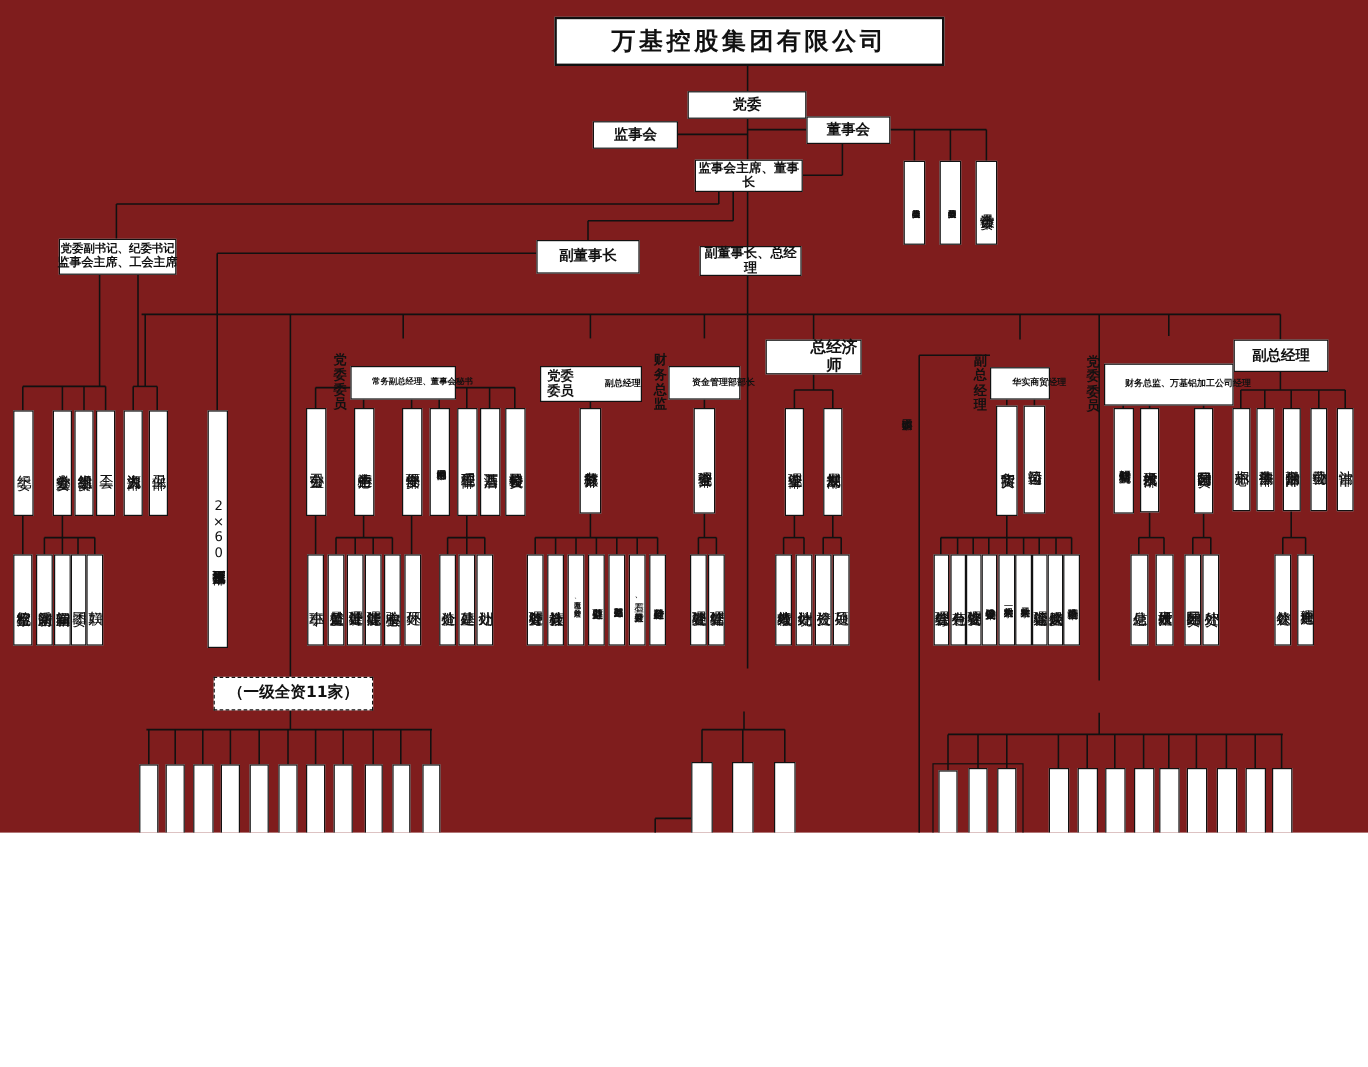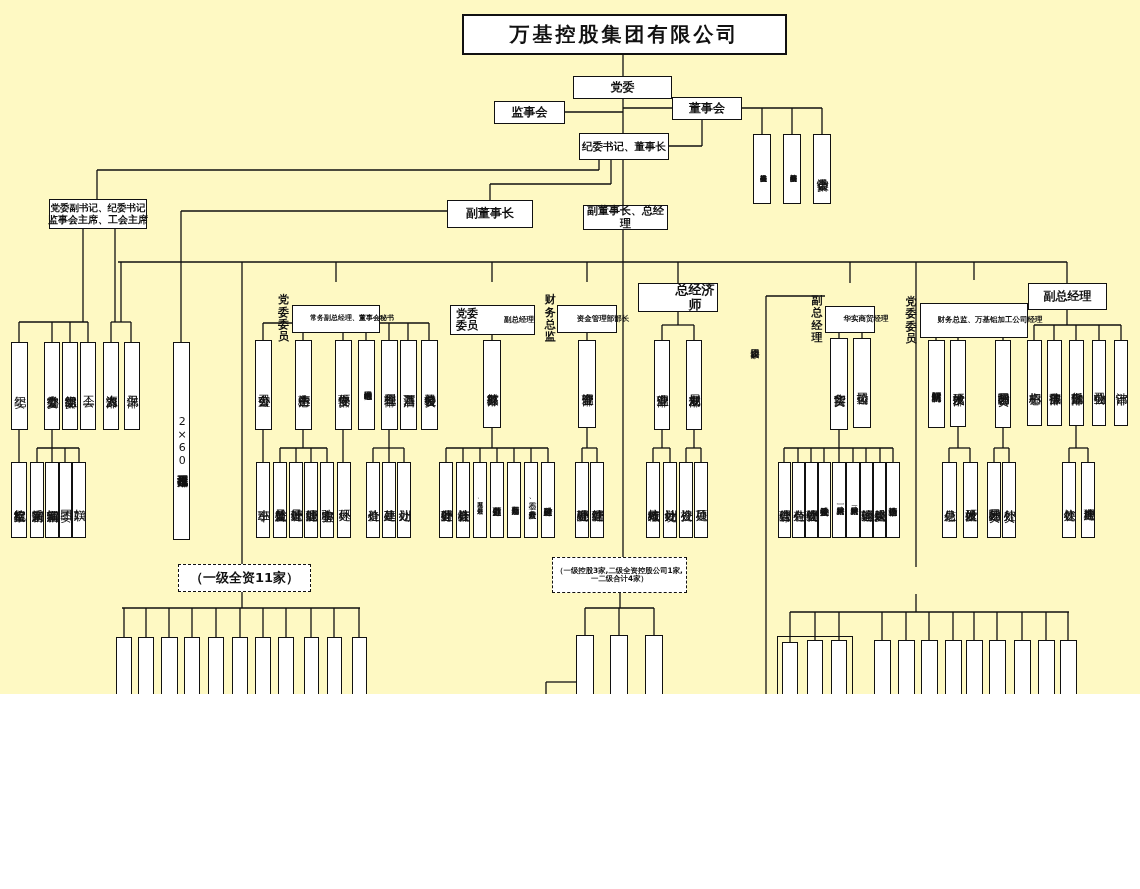--- a/index.html
+++ b/index.html
@@ -1,16 +1,16 @@
 <!DOCTYPE html>
 <html><head>
 <meta charset="utf-8">
 <style>
   html,body{margin:0;padding:0;background:#fff;}
-  #stage{position:relative;width:1140px;height:694px;background:#fef9c3;overflow:hidden;
+  #stage{position:relative;width:1140px;height:694px;background:#7f1d1d;overflow:hidden;
          font-family:"DejaVu Sans","Liberation Sans",sans-serif;}
   #wires{position:absolute;left:0;top:0;z-index:0;}
   .box{position:absolute;background:#fff;border:1px solid #111;box-sizing:border-box;
        display:flex;align-items:center;justify-content:center;text-align:center;
        color:#111;z-index:2;line-height:1.12;}
   .t{border-width:2px;font-weight:bold;font-size:20px;letter-spacing:3px;}
   .b{border-width:1.5px;font-weight:bold;font-size:12px;}
   .h2{border-width:1.5px;font-weight:bold;margin-top:23px;}
   .h2 .main{font-size:11px;}
   .h2 .sub{font-size:7.5px;white-space:nowrap;padding-left:21px;}
@@ -197,21 +197,21 @@
       <line x1="974" y1="612" x2="974" y2="640" stroke="#111" stroke-width="1.3"></line>
       <line x1="997" y1="612" x2="997" y2="640" stroke="#111" stroke-width="1.3"></line>
       <line x1="1022" y1="612" x2="1022" y2="640" stroke="#111" stroke-width="1.3"></line>
       <line x1="1046" y1="612" x2="1046" y2="640" stroke="#111" stroke-width="1.3"></line>
       <line x1="1068" y1="612" x2="1068" y2="640" stroke="#111" stroke-width="1.3"></line>
     </svg>
 <div class="box t" style="left: 462px; top: 14px; width: 325px; height: 41px;">万基控股集团有限公司</div>
     <div class="box b" style="left: 573px; top: 76px; width: 99px; height: 23px;">党委</div>
     <div class="box b" style="left: 494px; top: 101px; width: 71px; height: 23px;">监事会</div>
     <div class="box b" style="left: 672px; top: 97px; width: 70px; height: 23px;">董事会</div>
-    <div class="box b" style="left: 579px; top: 133px; width: 90px; height: 27px; font-size: 10.5px;">纪委书记、董事长</div>
+    <div class="box b" style="left: 579px; top: 133px; width: 90px; height: 27px; font-size: 10.5px;">监事会主席、董事长</div>
     <div class="box v" style="left: 753px; top: 134px; width: 18px; height: 70px; font-size: 7px;">战略与投资委员会</div>
     <div class="box v" style="left: 783px; top: 134px; width: 18px; height: 70px; font-size: 7px;">绩效与薪酬委员会</div>
     <div class="box v" style="left: 813px; top: 134px; width: 18px; height: 70px; font-size: 12px;">审计委员会</div>
     <div class="box hb2" style="left: 49px; top: 199px; width: 98px; height: 30px;">
       <span class="main">党委副书记、纪委书记</span>
       <span class="sub" style="font-size: 10px;">监事会主席、工会主席</span>
     </div>
     <div class="box b" style="left: 447px; top: 200px; width: 86px; height: 28px;">副董事长</div>
     <div class="box b" style="left: 583px; top: 205px; width: 85px; height: 25px; font-size: 11px;">副董事长、总经理</div>
     <div class="box v" style="left: 11px; top: 342px; width: 17px; height: 88px; font-size: 12px;">纪委</div>
@@ -301,24 +301,20 @@
     <div class="box v" style="left: 1002px; top: 462px; width: 14px; height: 76px; font-size: 12px;">外贸处</div>
     <div class="box b" style="left: 1028px; top: 283px; width: 79px; height: 27px;">副总经理</div>
     <div class="box v" style="left: 1027px; top: 340px; width: 15px; height: 86px; font-size: 12px;">招标中心</div>
     <div class="box v" style="left: 1047px; top: 340px; width: 15px; height: 86px; font-size: 12px;">法律事务部</div>
     <div class="box v" style="left: 1069px; top: 340px; width: 15px; height: 86px; font-size: 12px;">后勤保障部</div>
     <div class="box v" style="left: 1092px; top: 340px; width: 14px; height: 86px; font-size: 12px;">物业公司</div>
     <div class="box v" style="left: 1114px; top: 340px; width: 14px; height: 86px; font-size: 12px;">审计部</div>
     <div class="box v" style="left: 1062px; top: 462px; width: 14px; height: 76px; font-size: 12px;">餐饮处</div>
     <div class="box v" style="left: 1081px; top: 462px; width: 14px; height: 76px; font-size: 11px;">房地产管理处</div>
     <div class="box d" style="left: 178px; top: 564px; width: 133px; height: 28px;">（一级全资11家）</div>
-    <div class="box d2" style="left: 552px; top: 557px; width: 135px; height: 36px;">
-      <span class="main" style="font-size: 7.4px;">（一级控股3家,二级全资控股公司1家,</span>
-      <span class="sub" style="font-size: 7.4px;">一二级合计4家）</span>
-    </div>
     <div class="box v" style="left: 116px; top: 637px; width: 16px; height: 166px; font-size: 12px;">洛阳万基铝加工有限公司</div>
     <div class="box v" style="left: 138px; top: 637px; width: 16px; height: 152px; font-size: 12px;">洛阳万基炭素有限公司</div>
     <div class="box v" style="left: 161px; top: 637px; width: 17px; height: 208px; font-size: 12px;">万基控股集团石墨制品有限公司</div>
     <div class="box v" style="left: 184px; top: 637px; width: 16px; height: 180px; font-size: 12px;">洛阳万基新型墙材有限公司</div>
     <div class="box v" style="left: 208px; top: 637px; width: 16px; height: 226px; font-size: 12px;">洛阳万基铝钛合金新材料有限公司</div>
     <div class="box v" style="left: 232px; top: 637px; width: 16px; height: 208px; font-size: 12px;">洛阳久盛冶金材料加工有限公司</div>
     <div class="box v" style="left: 255px; top: 637px; width: 16px; height: 180px; font-size: 12px;">河南万基新型建材有限公司</div>
     <div class="box v" style="left: 278px; top: 637px; width: 16px; height: 208px; font-size: 12px;">万基控股集团检修安装有限公司</div>
     <div class="box v" style="left: 304px; top: 637px; width: 15px; height: 180px; font-size: 12px;">万基控股集团运输有限公司</div>
     <div class="box v" style="left: 327px; top: 637px; width: 15px; height: 180px; font-size: 12px;">洛阳万基物业管理有限公司</div>

